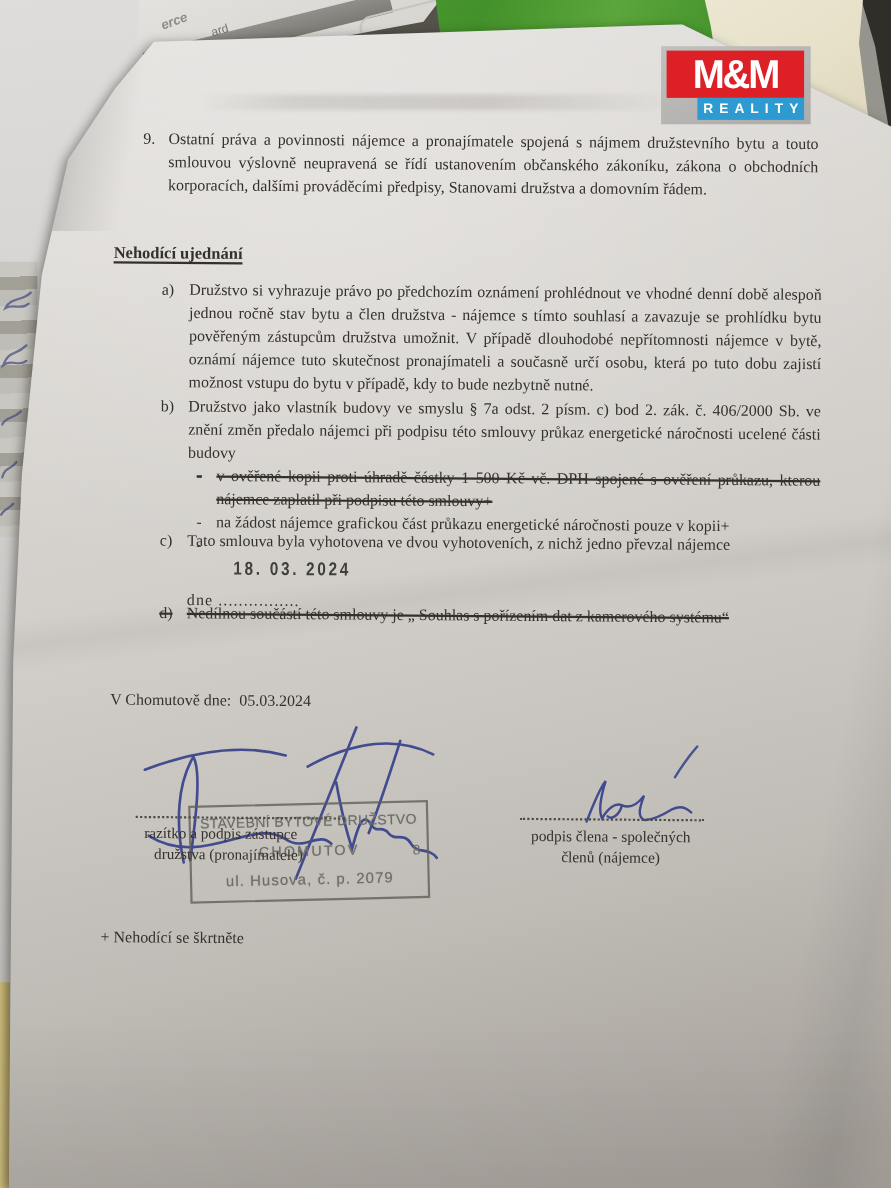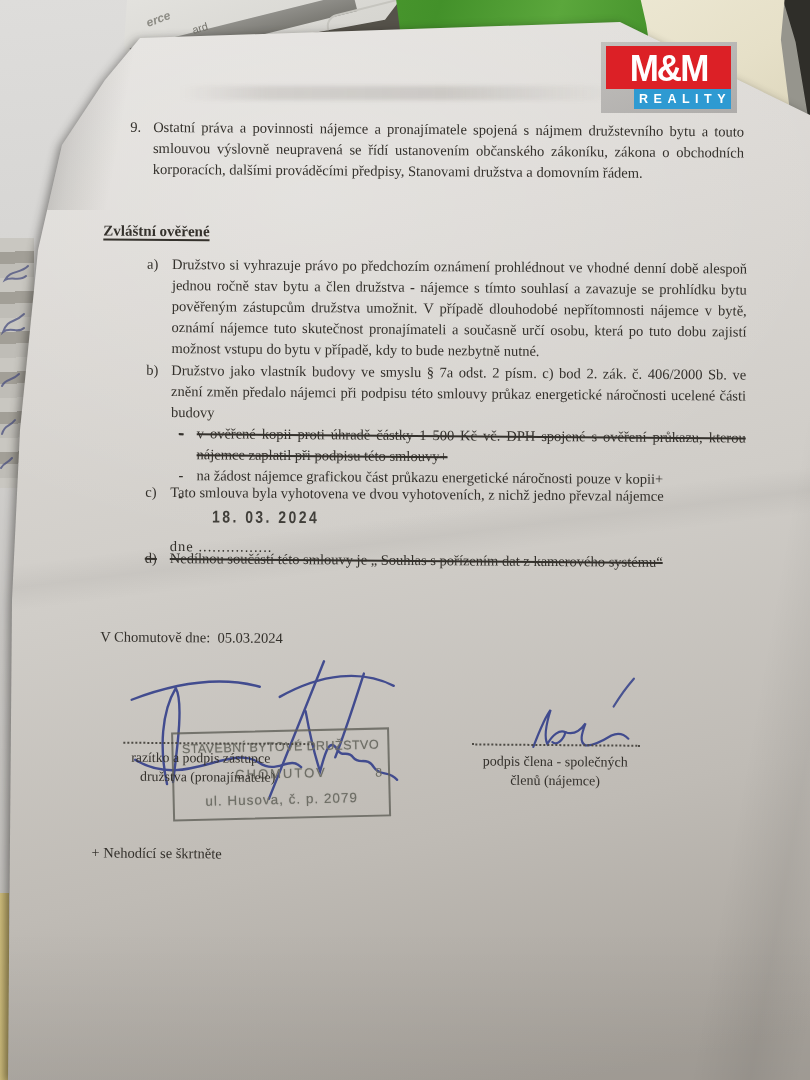--- a/index.html
+++ b/index.html
@@ -106,21 +106,21 @@
   .stamp-box .snum{position:absolute;right:6px;top:33px;font-size:12.5px;}
 
   
   .logo{position:absolute;left:601px;top:42px;width:136px;height:71px;z-index:9;
     background:linear-gradient(160deg,#c2c0bd,#aeacaa);font-family:"Liberation Sans",sans-serif;}
   .logo-red{position:absolute;left:5px;top:4px;right:6px;height:43px;background:#dc2026;
     display:flex;align-items:center;justify-content:center;}
   .logo-mm{color:#fff;font-weight:800;font-size:35px;letter-spacing:-2px;line-height:1;
     transform:scaleY(1.05);}
   .logo-blue{position:absolute;left:5px;top:47px;right:6px;height:20px;background:#2e9ad2;
-    display:flex;align-items:center;justify-content:flex-end;margin-left:28px;}
+    display:flex;align-items:center;justify-content:center;margin-left:28px;}
   .logo-reality{color:#fff;font-weight:700;font-size:12.5px;letter-spacing:5.5px;text-indent:5.5px;}
   svg{display:block;}
 </style>
 </head>
 <body>
 
 <div class="stage">
 
   <div class="left-surface"></div>
   <div class="left-banded"></div>
@@ -154,21 +154,21 @@
   </div>
   <div class="ghost-line"></div>
 
   <div class="content">
 
     <div class="item9">
       <span class="num">9.</span>
       <div class="txt just">Ostatní práva a povinnosti nájemce a pronajímatele spojená s nájmem družstevního bytu a touto smlouvou výslovně neupravená se řídí ustanovením občanského zákoníku, zákona o obchodních korporacích, dalšími prováděcími předpisy, Stanovami družstva a domovním řádem.</div>
     </div>
 
-    <div class="heading">Zvláštní ověřené</div>
+    <div class="heading">Nehodící ujednání</div>
 
     <div class="clause c-a">
       <span class="lbl">a)</span>
       <div class="txt just">Družstvo si vyhrazuje právo po předchozím oznámení prohlédnout ve vhodné denní době alespoň jednou ročně stav bytu a člen družstva - nájemce s tímto souhlasí a zavazuje se prohlídku bytu pověřeným zástupcům družstva umožnit. V případě dlouhodobé nepřítomnosti nájemce v bytě, oznámí nájemce tuto skutečnost pronajímateli a současně určí osobu, která po tuto dobu zajistí možnost vstupu do bytu v případě, kdy to bude nezbytně nutné.</div>
     </div>
 
     <div class="clause c-b">
       <span class="lbl">b)</span>
       <div class="txt">
         <div class="just">Družstvo jako vlastník budovy ve smyslu § 7a odst. 2 písm. c) bod 2. zák. č. 406/2000 Sb. ve znění změn předalo nájemci při podpisu této smlouvy průkaz energetické náročnosti ucelené části budovy</div>

